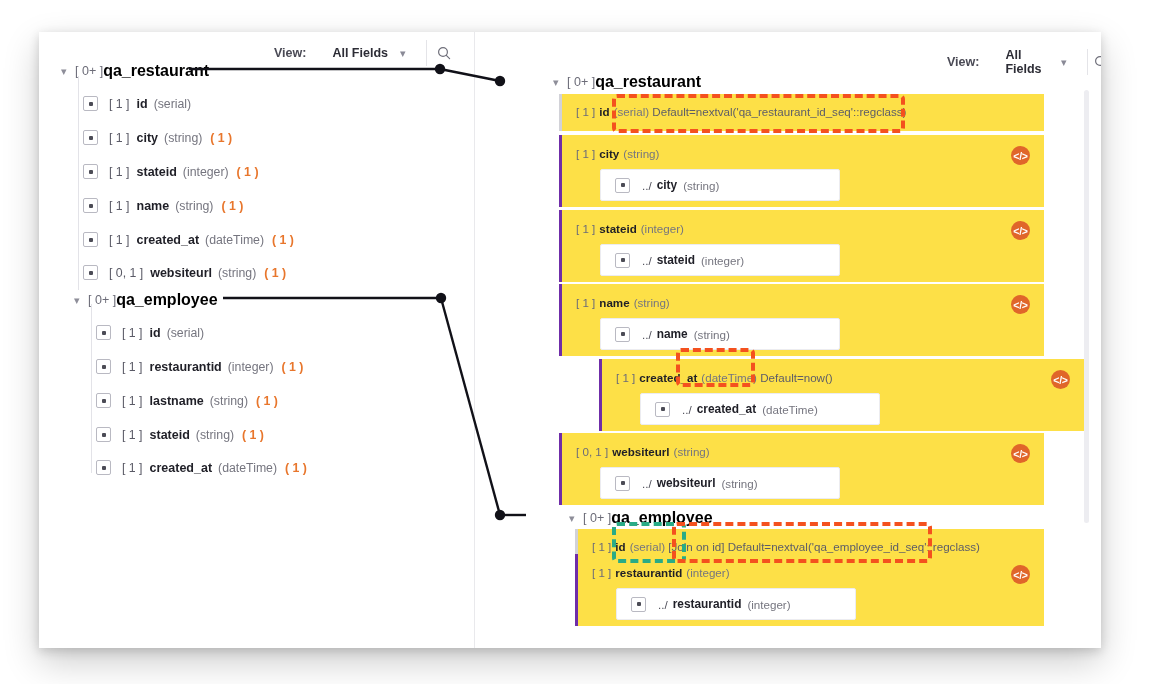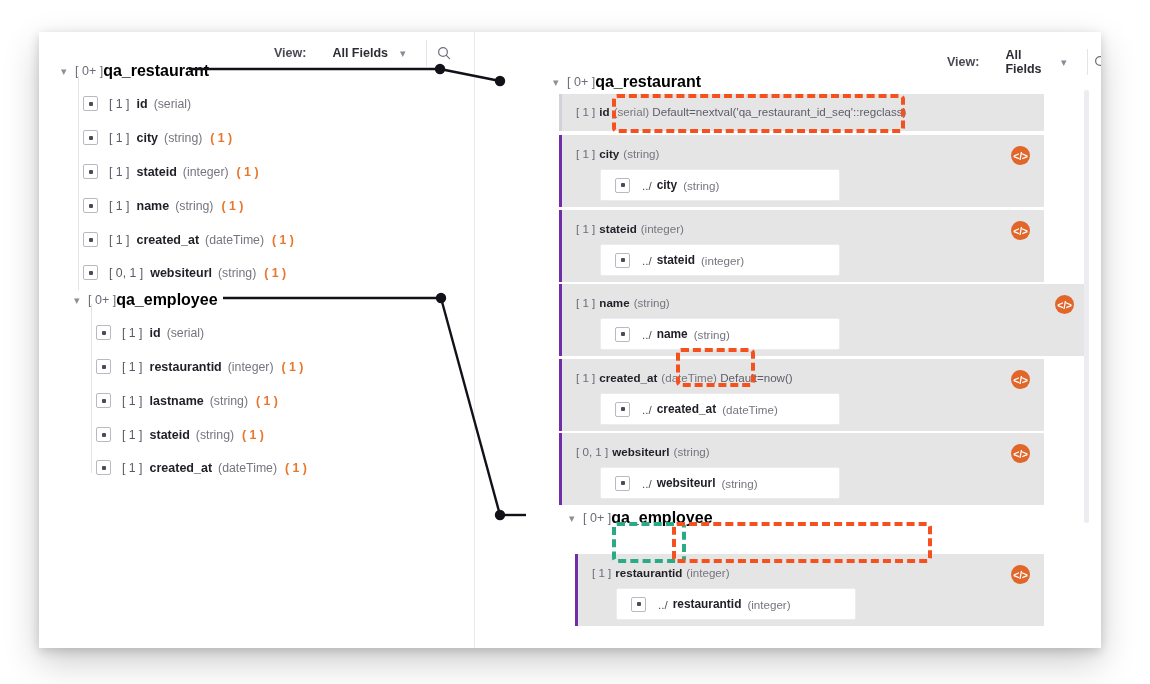--- a/index.html
+++ b/index.html
@@ -56,21 +56,21 @@
   .fld-type{color:#75757f;font-size:12.3px;margin-left:6px;}
   .fld-badge{color:#e8762c;font-size:12.3px;margin-left:8px;font-weight:600;}
 
   
   .conn{position:absolute;left:0;top:0;width:1062px;height:616px;pointer-events:none;}
 
   
   .rpanel{position:absolute;left:436px;top:0;width:626px;height:616px;overflow:hidden;}
   .r-root{position:absolute;display:flex;align-items:center;white-space:nowrap;}
 
-  .r-row{position:absolute;left:84px;width:485px;background:#e5e5e5;}
+  .r-row{position:absolute;left:84px;width:485px;background:#fde047;}
   .r-bar{position:absolute;left:0;top:0;width:3px;height:100%;}
   .r-bar.purple{background:#6f2da8;}
   .r-bar.grey{background:#d2d2d8;}
   .r-head{position:absolute;left:17px;top:12px;white-space:nowrap;font-size:11.6px;color:#6c6c78;}
   .r-head .n{color:#1f1f27;font-weight:700;margin:0 4px;}
   .r-head .ty{color:#75757f;}
   .r-sub{
     position:absolute;left:41px;top:34px;height:30px;min-width:210px;
     background:#ffffff;border:1px solid #ececf0;border-radius:2px;
     display:flex;align-items:center;padding:0 14px;white-space:nowrap;
@@ -298,37 +298,37 @@
           <span class="fld-ico">
               <i></i>
             </span>
           <span class="path">../</span>
           <span class="n">stateid</span>
           <span class="ty">(integer)</span>
         </span>
         <span class="code-badge">&lt;/&gt;</span>
       </div>
 
-      <div class="r-row" style="top:252px;height:72px;padding-left:44px;">
+      <div class="r-row" style="top:252px;height:72px;">
         <span class="r-bar purple"></span>
         <span class="r-head">
           <span>[ 1 ]</span><span class="n">name</span><span class="ty">(string)</span>
         </span>
         <span class="r-sub">
           <span class="fld-ico">
               <i></i>
             </span>
           <span class="path">../</span>
           <span class="n">name</span>
           <span class="ty">(string)</span>
         </span>
         <span class="code-badge">&lt;/&gt;</span>
       </div>
 
-      <div class="r-row" style="top:327px;height:72px;">
+      <div class="r-row" style="top:327px;height:72px;margin-left:40px;">
         <span class="r-bar purple"></span>
         <span class="r-head">
           <span>[ 1 ]</span><span class="n">created_at</span><span class="ty">(dateTime)</span> <span class="meta">Default=now()</span>
         </span>
         <span class="r-sub">
           <span class="fld-ico">
               <i></i>
             </span>
           <span class="path">../</span>
           <span class="n">created_at</span>
@@ -352,20 +352,26 @@
         </span>
         <span class="code-badge">&lt;/&gt;</span>
       </div>
 
       <div class="r-root" style="left:94px;top:477px;">
         <span class="chev">▾</span>
         <span class="tbl-card">[ 0+ ]</span>
         <b>qa_employee</b>
       </div>
 
+      <div class="r-row" style="top:497px;height:37px;left:100px;width:469px;">
+        <span class="r-bar grey"></span>
+        <span class="r-head" style="top:11px;">
+          <span>[ 1 ]</span><span class="n">id</span><span class="ty">(serial)</span> <span class="meta">[Join on id]</span> <span class="meta">Default=nextval('qa_employee_id_seq'::regclass)</span>
+        </span>
+      </div>
 
       <div class="r-row" style="top:522px;height:72px;left:100px;width:469px;">
         <span class="r-bar purple"></span>
         <span class="r-head">
           <span>[ 1 ]</span><span class="n">restaurantid</span><span class="ty">(integer)</span>
         </span>
         <span class="r-sub">
           <span class="fld-ico">
               <i></i>
             </span>

